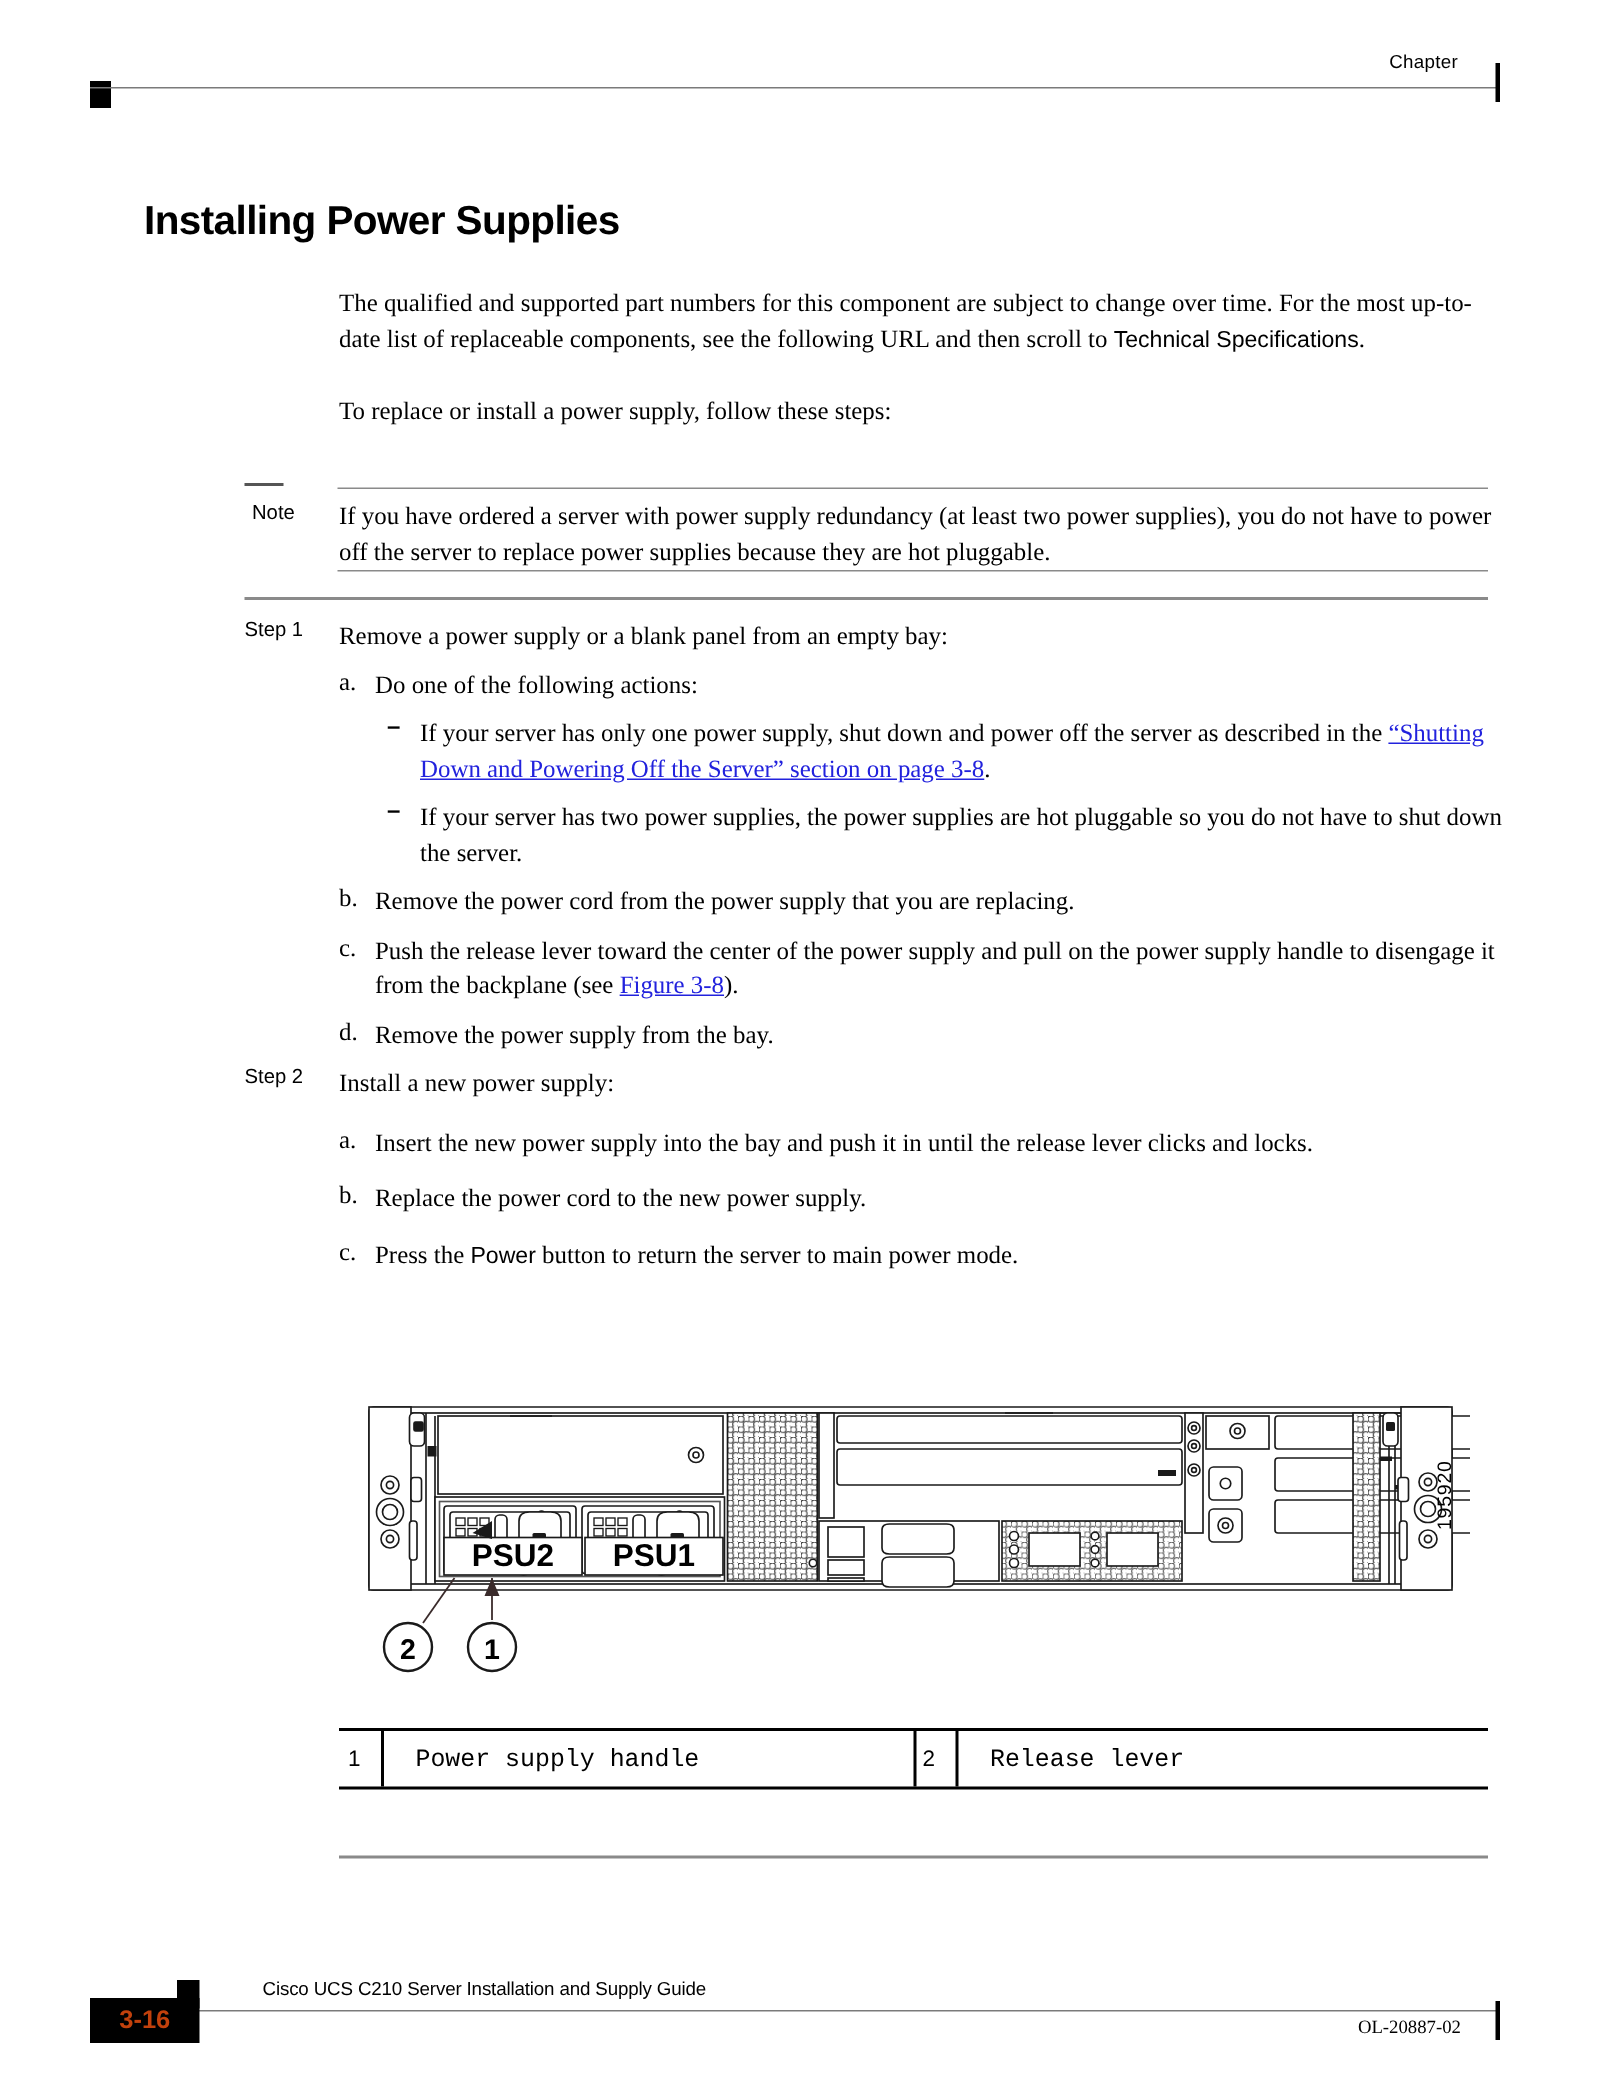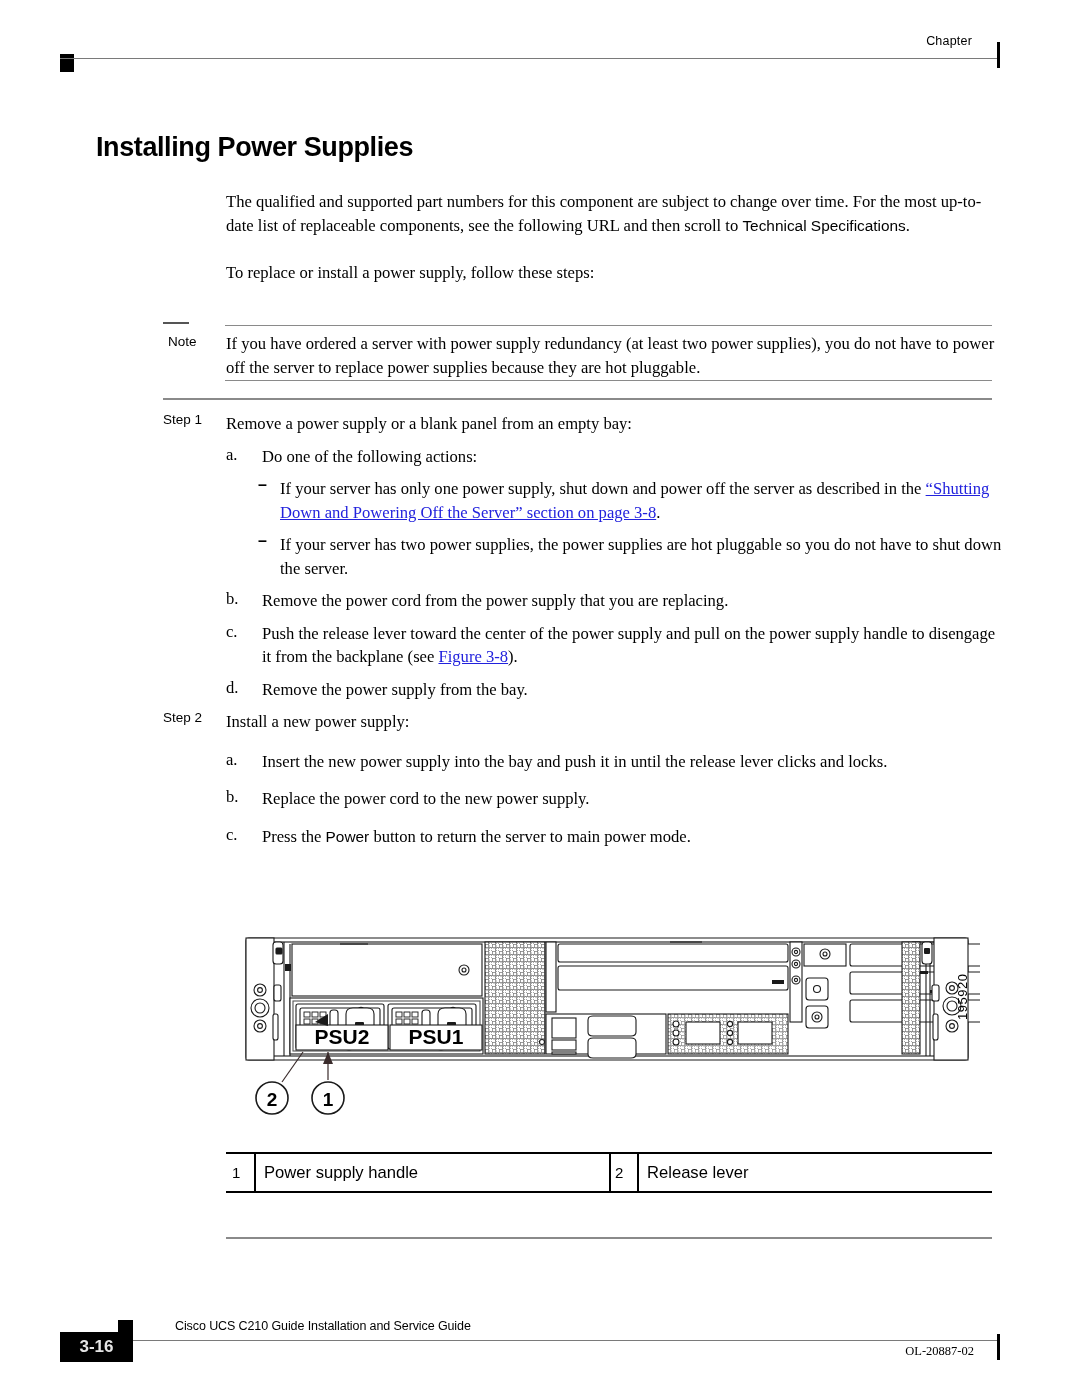--- a/index.html
+++ b/index.html
@@ -192,21 +192,21 @@
     margin-bottom: 9px;
   }
   .sub-marker {
     position: absolute;
     left: 0px;
     top: 0px;
     font-family: "Liberation Serif", serif;
     font-size: 16.6px;
   }
   .sub-text {
-    margin-left: 36px;
+    margin-left: 24px;
     font-family: "Liberation Serif", serif;
     font-size: 16.6px;
     line-height: 23.5px;
   }
   .dash-row {
     position: relative;
     margin-left: 95px;
     margin-bottom: 9px;
   }
   .dash-marker {
@@ -283,23 +283,23 @@
   }
   .legend-num {
     width: 28px;
     text-align: left;
     padding-left: 6px;
     font-family: "Liberation Sans", sans-serif;
     font-size: 15px;
     box-sizing: border-box;
   }
   .legend-txt {
-    font-family: Liberation Sans, sans-serif;
-    font-size: 16.6px;
-    padding-left: 10px;
+    font-family: Liberation Mono, monospace;
+    font-size: 16.6px;
+    padding-left: 23px;
     box-sizing: border-box;
   }
   .legend-cell-1 { width: 383px; display: flex; align-items: center; }
   .legend-cell-2 { width: 383px; display: flex; align-items: center; }
   .legend-vline {
     position: absolute;
     top: 2px;
     width: 1.5px;
     height: 37px;
     background: #000;
@@ -341,21 +341,21 @@
     height: 19px;
     background: #000;
   }
   .footer-pagebox {
     position: absolute;
     left: 0px;
     top: 14px;
     width: 73px;
     height: 30px;
     background: #000;
-    color: #e5e5e5;
+    color: #c2410c;
     font-family: "Liberation Sans", sans-serif;
     font-weight: bold;
     font-size: 17px;
     display: flex;
     align-items: center;
     justify-content: center;
   }
   .footer-guide {
     position: absolute;
     left: 115px;
@@ -678,18 +678,18 @@
     <div class="legend-vline c"></div>
     <div class="legend-rule-bottom"></div>
   </div>
 
   <div class="bottom-rule"></div>
 
   <div class="footer">
     <div class="footer-square"></div>
     <div class="footer-rule"></div>
     <div class="footer-pagebox">3-16</div>
-    <div class="footer-guide">Cisco UCS C210 Guide Installation and Service Guide</div>
+    <div class="footer-guide">Cisco UCS C210 Server Installation and Supply Guide</div>
     <div class="footer-docnum">OL-20887-02</div>
     <div class="footer-tick"></div>
   </div>
 
 </div>
 
 </body></html>

